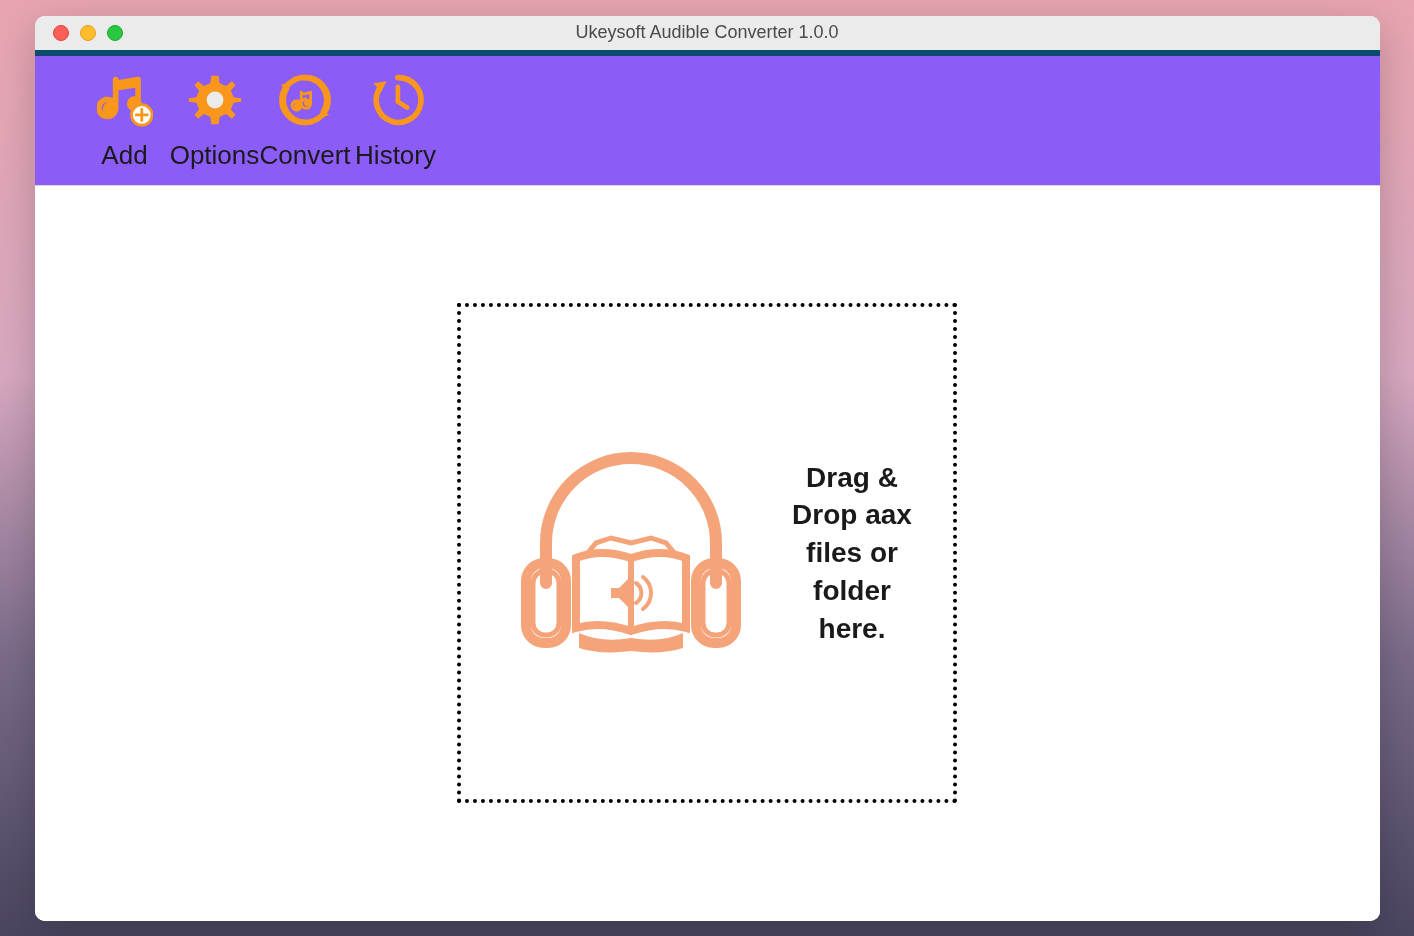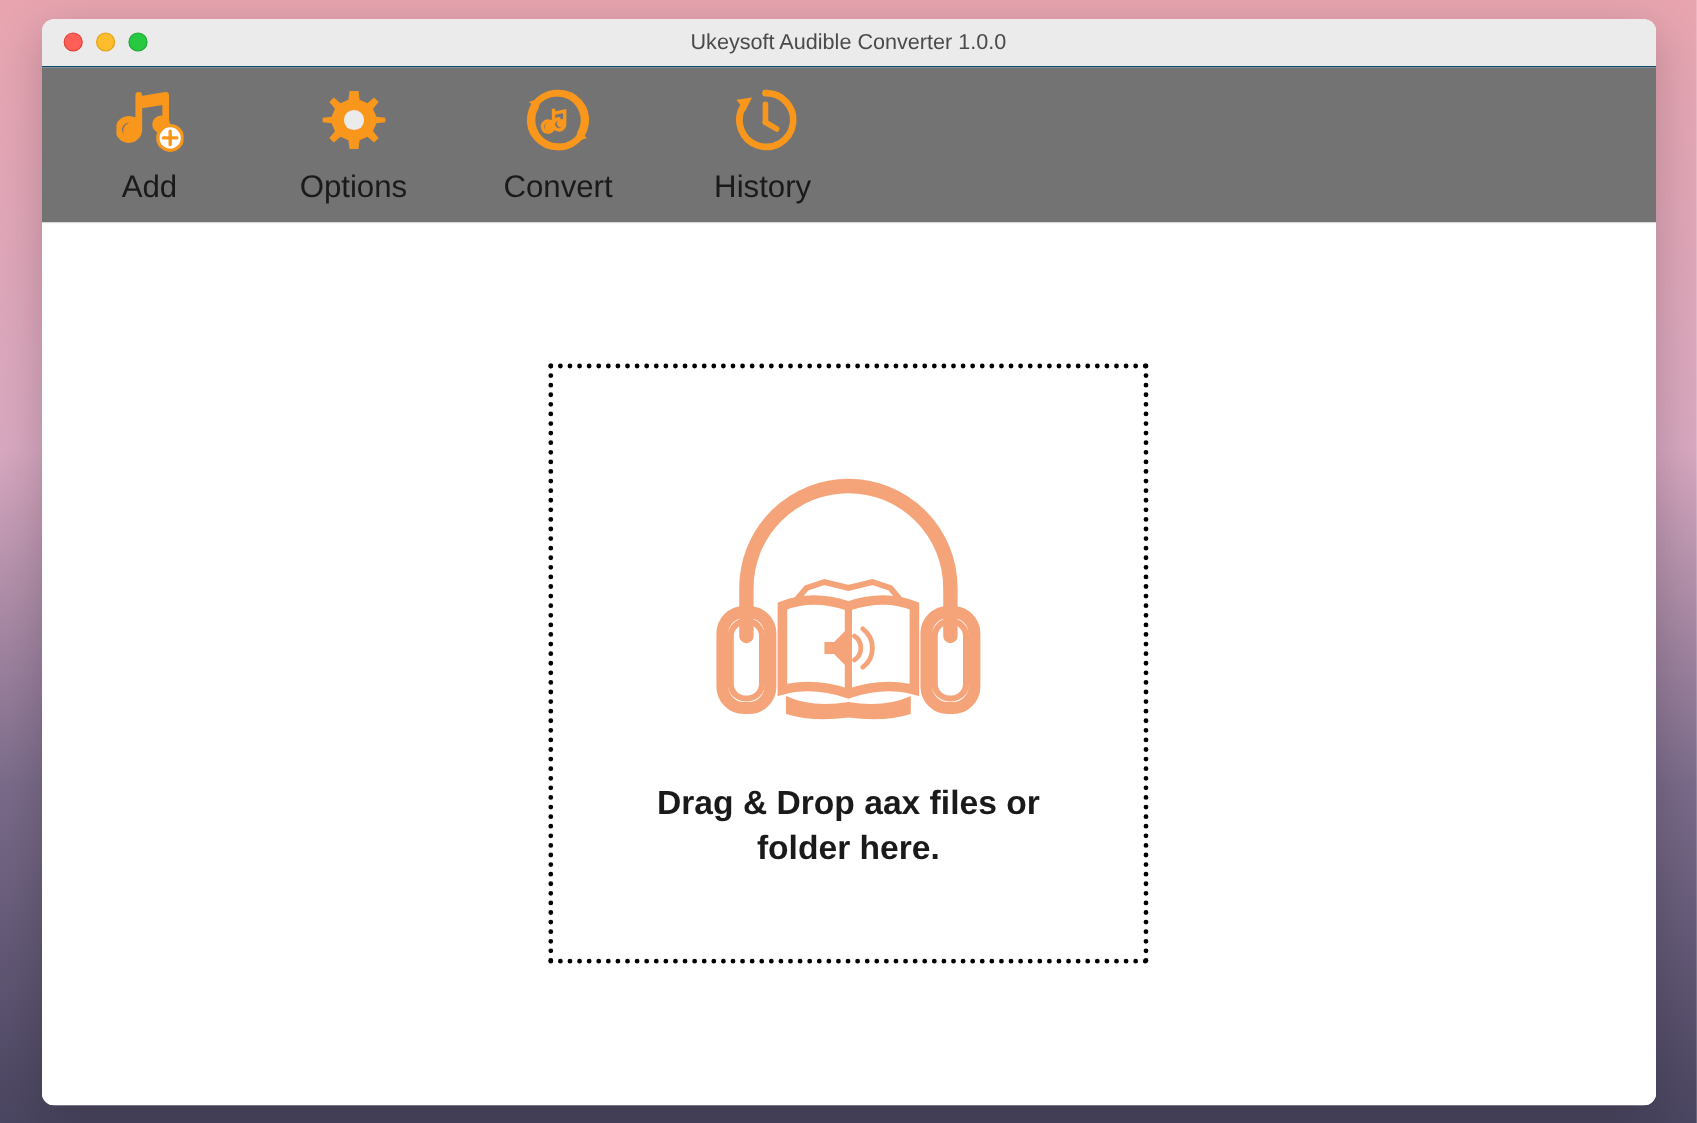--- a/index.html
+++ b/index.html
@@ -29,21 +29,21 @@
       display: flex;
       flex-direction: column;
     }
     
     .titlebar {
       height: 40px;
       background: #ebebeb;
       display: flex;
       align-items: center;
       position: relative;
-      border-bottom: 1px solid #0c4a6e;
+      border-bottom: 6px solid #0c4a6e;
     }
     
     .traffic-lights {
       display: flex;
       gap: 11px;
       padding-left: 18px;
     }
     
     .traffic-light {
       width: 16px;
@@ -60,25 +60,24 @@
       left: 0;
       right: 0;
       text-align: center;
       font-size: 18px;
       color: #4a4a4a;
       pointer-events: none;
     }
     
     .toolbar {
       height: 130px;
-      background: #737373;
+      background: #8b5cf6;
       display: flex;
       align-items: center;
       padding-left: 45px;
-      gap: 80px;
       border-bottom: 1px solid #d8d8d8;
     }
     
     .toolbar-button {
       display: flex;
       flex-direction: column;
       align-items: center;
       gap: 10px;
       cursor: pointer;
       min-width: 90px;
@@ -105,21 +104,20 @@
       align-items: center;
       justify-content: center;
       padding: 50px;
     }
     
     .drop-zone {
       width: 500px;
       height: 500px;
       border: 4px dotted #000000;
       display: flex;
-      flex-direction: column;
       align-items: center;
       justify-content: center;
       gap: 30px;
       padding: 40px;
     }
     
     .drop-illustration {
       width: 260px;
       height: 240px;
     }

